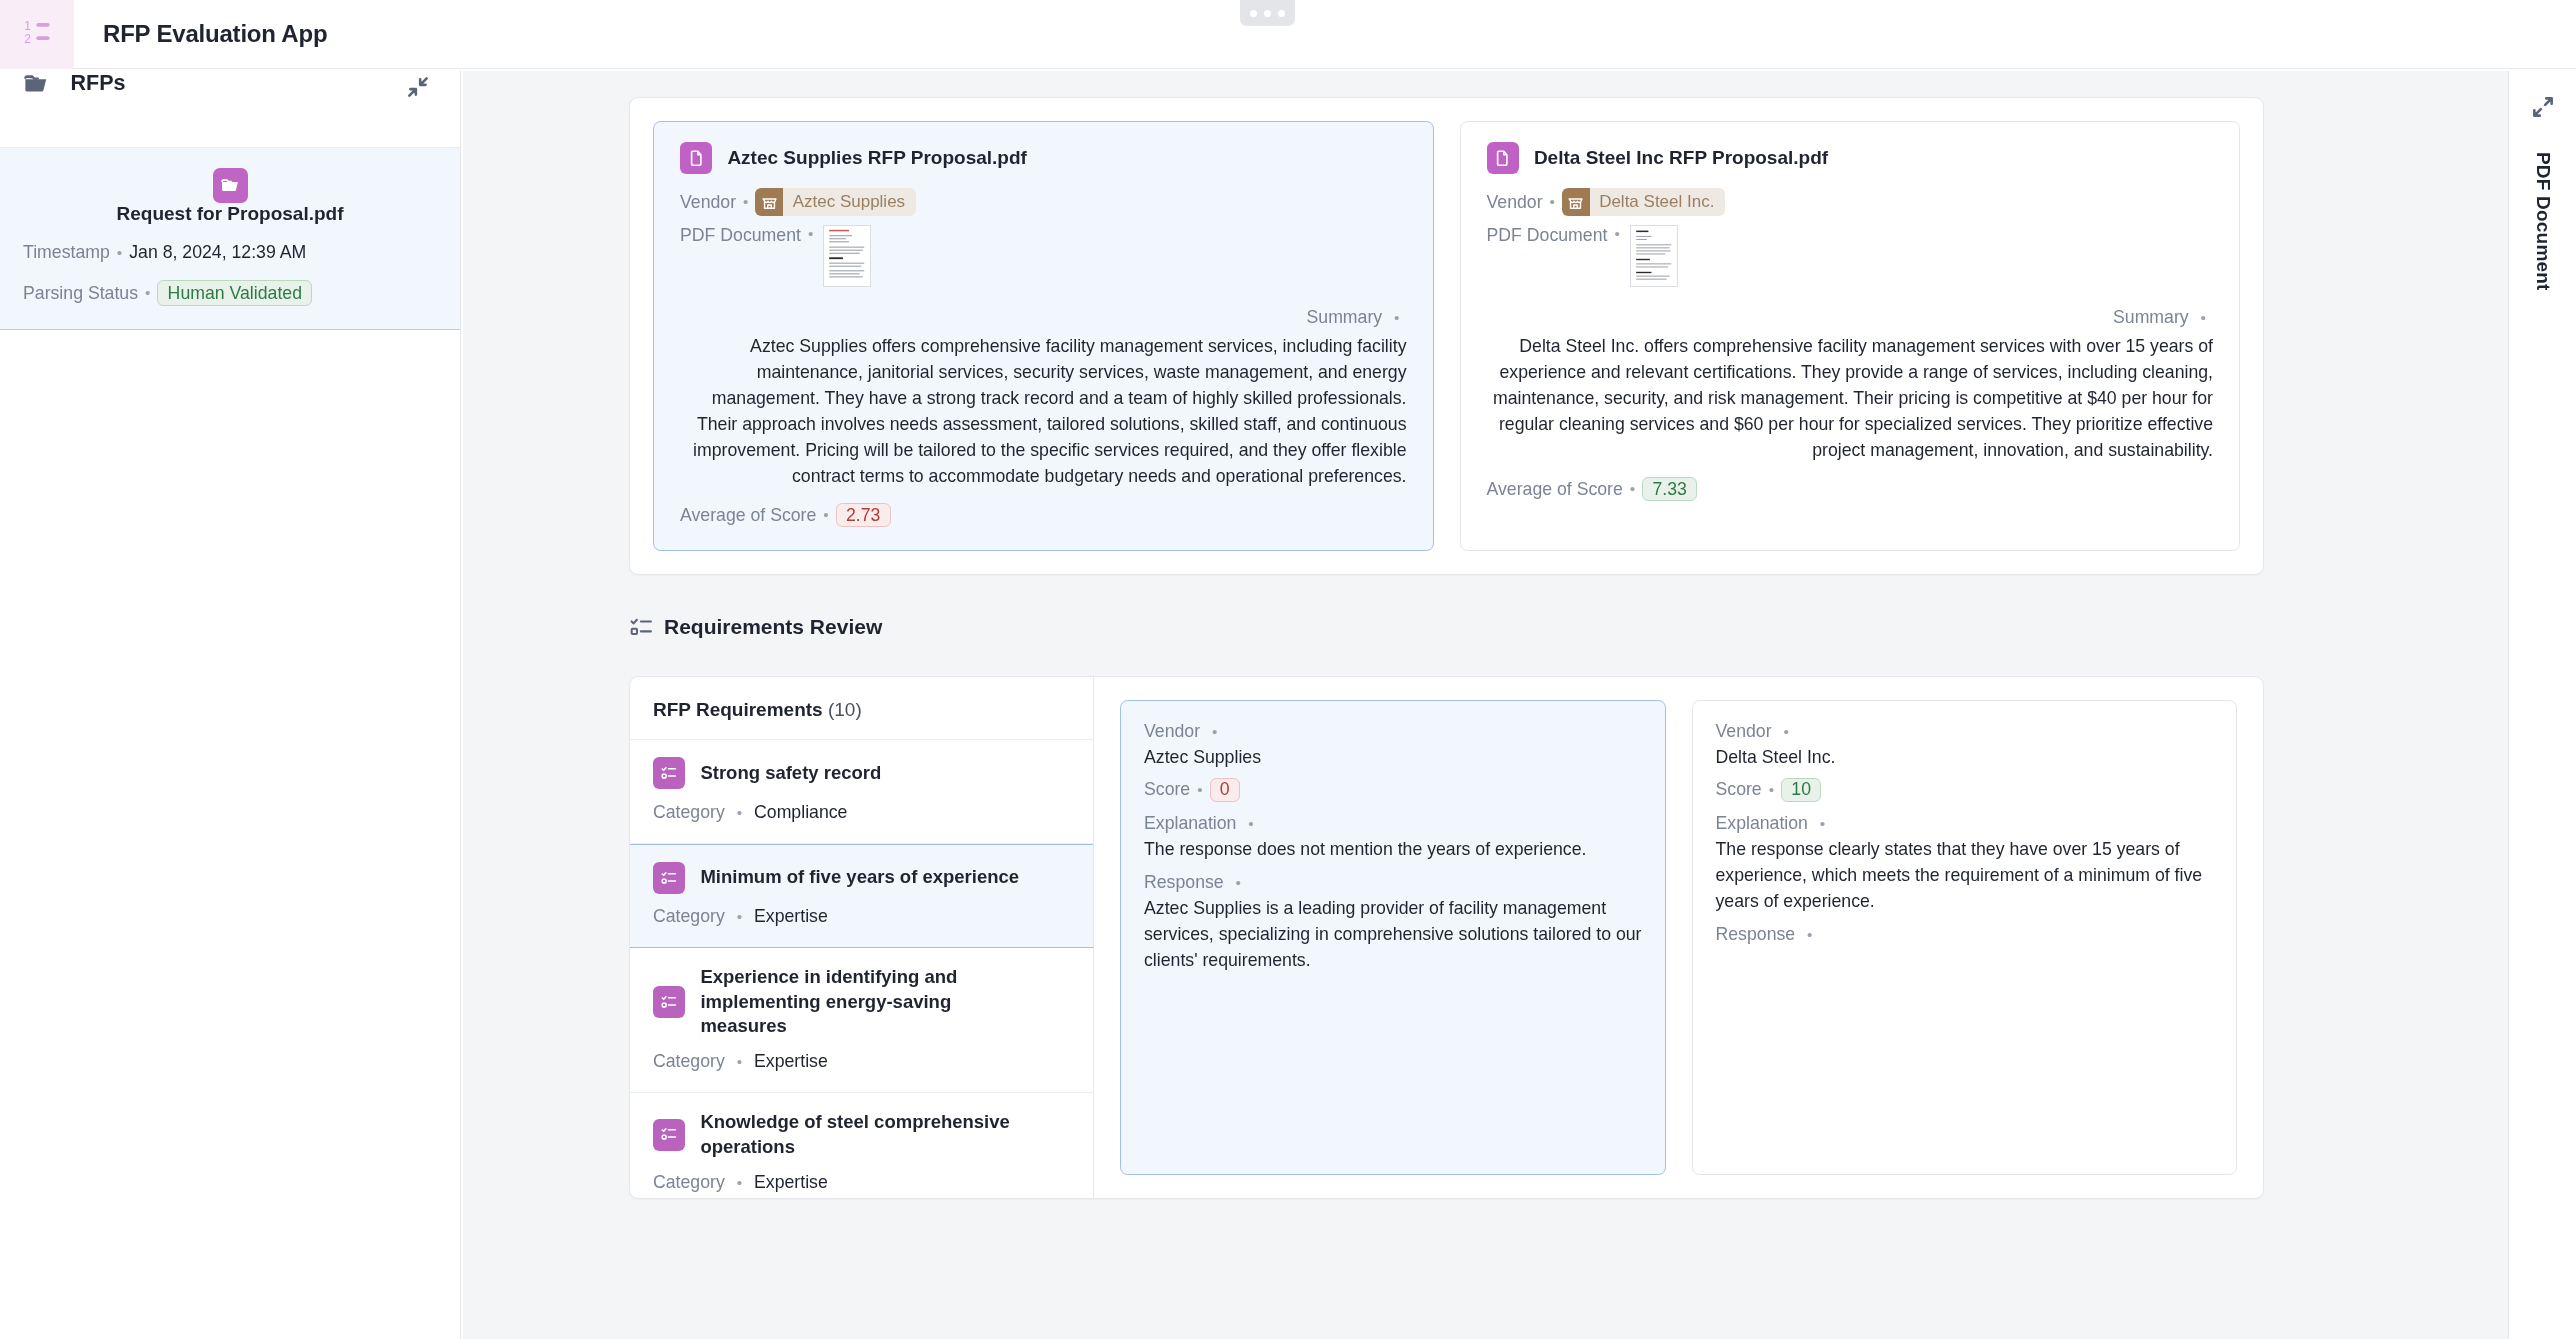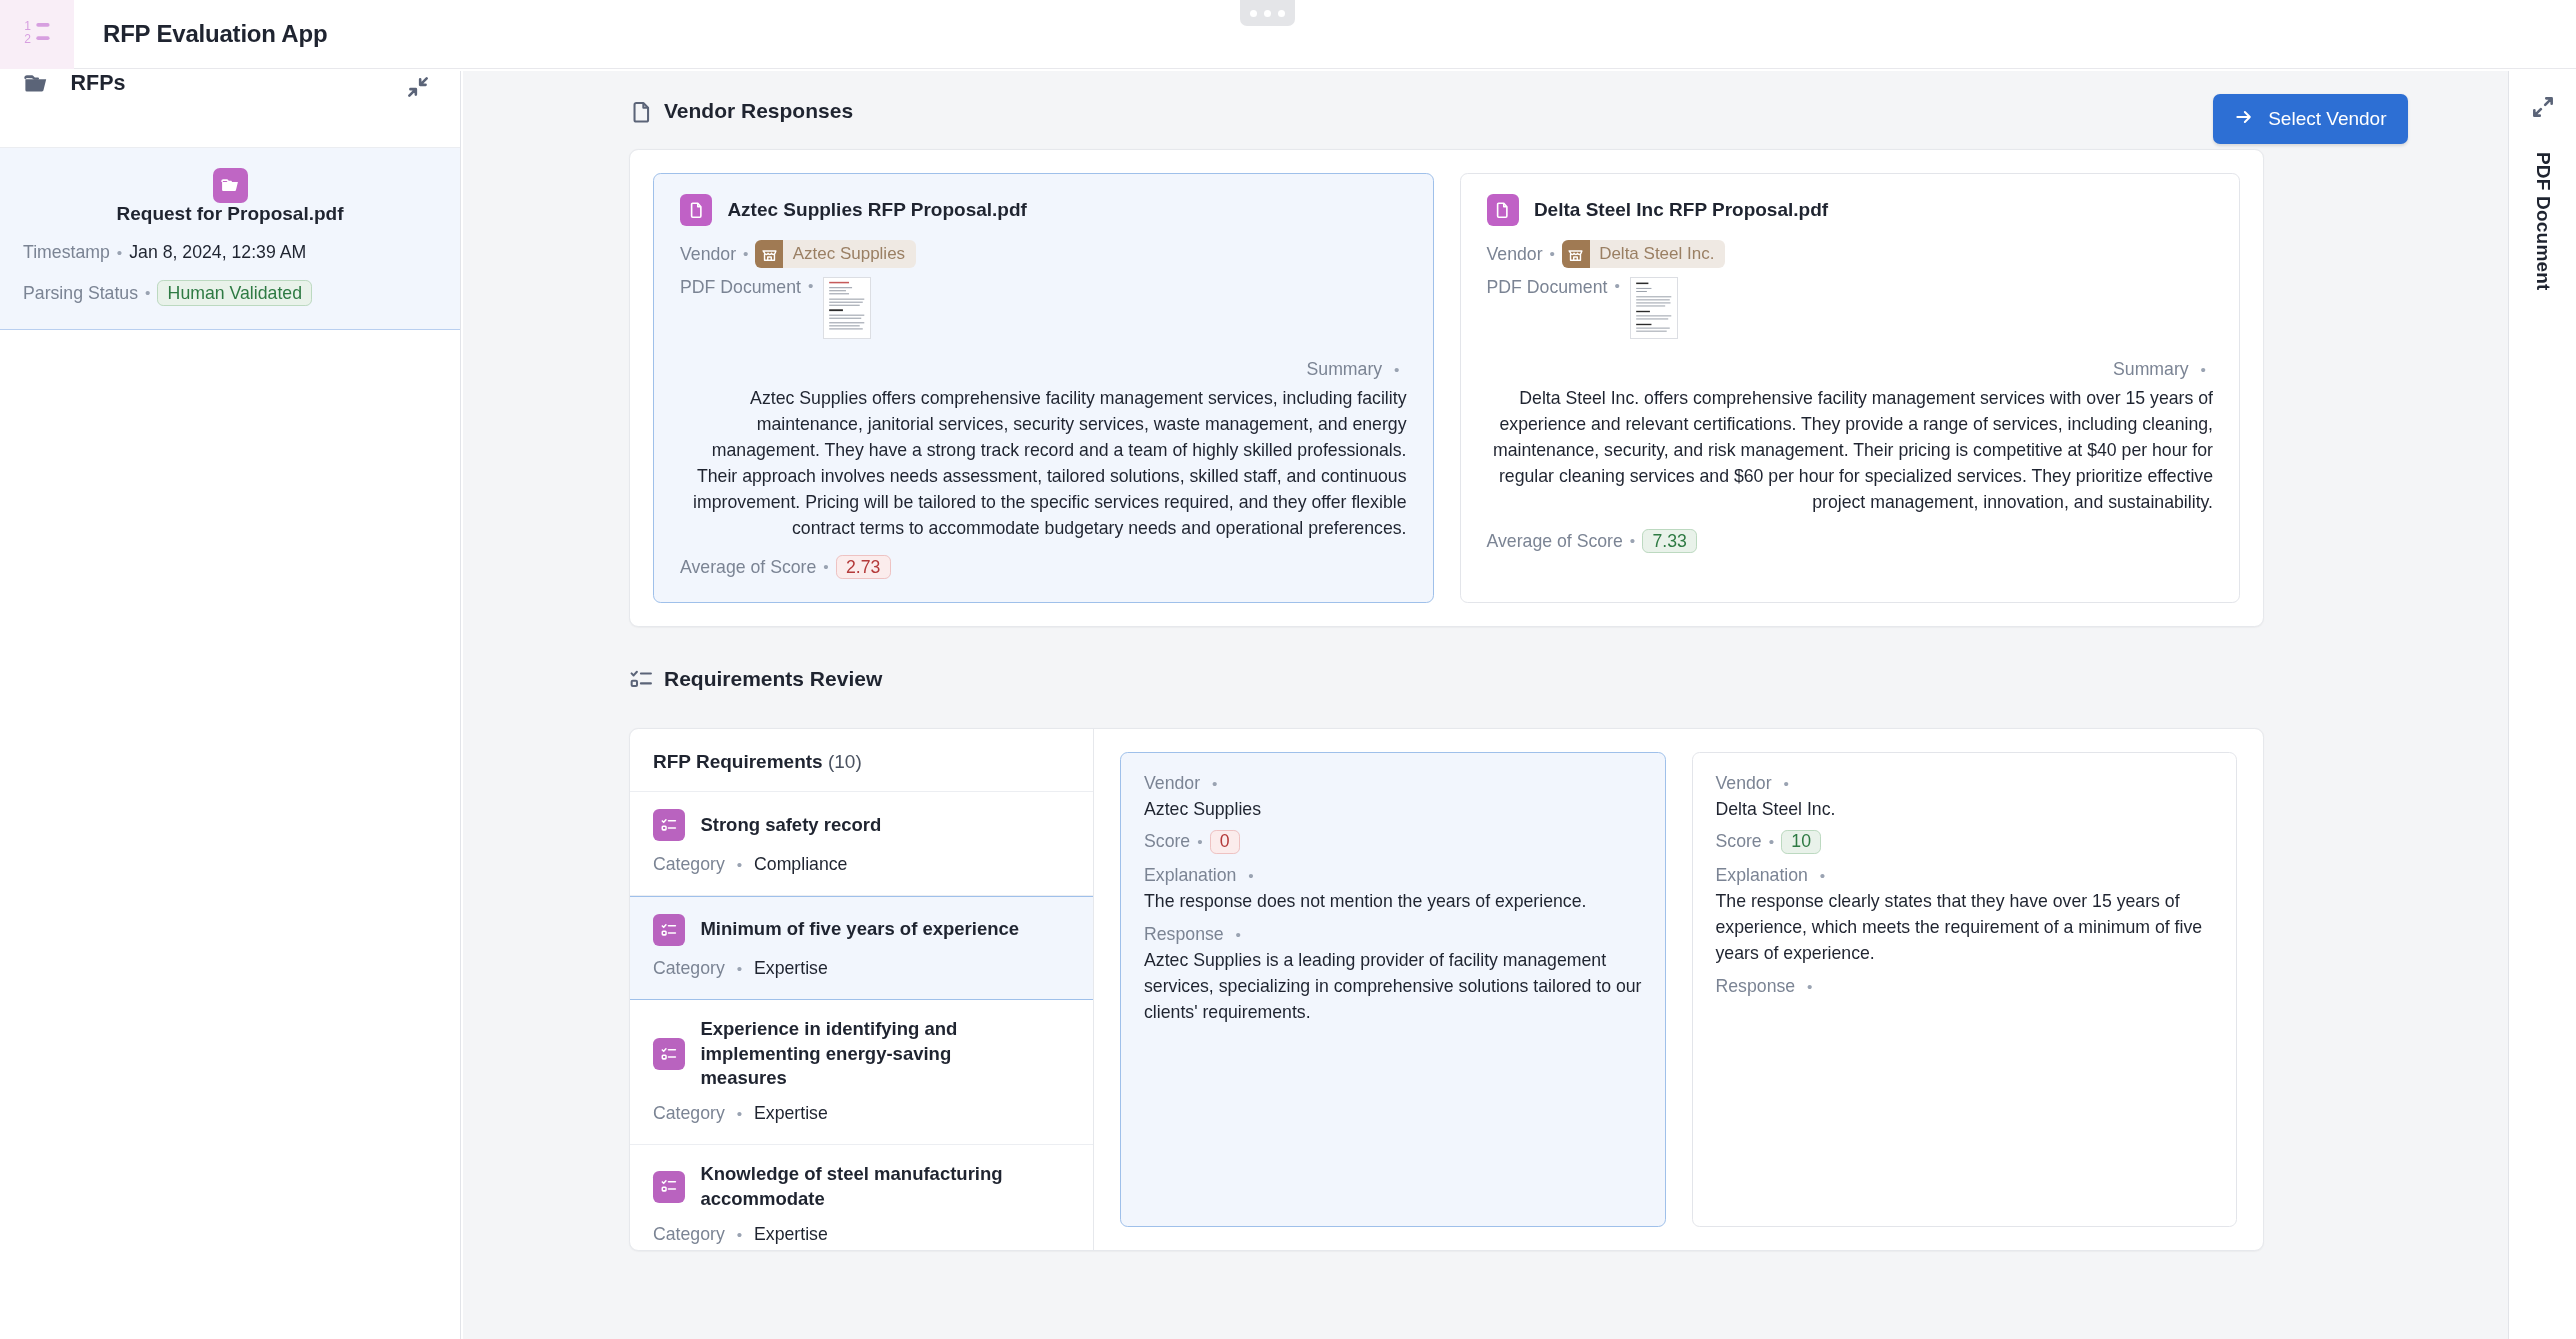--- a/index.html
+++ b/index.html
@@ -266,37 +266,20 @@
     <div class="meta-row">
       <span class="meta-key">Parsing Status</span>
       <span class="meta-dot">•</span>
       <span class="pill-green">Human Validated</span>
     </div>
   </div>
 </div>
 
 <div class="main">
 
-  <div class="section-head">
-    <span class="sh-ico">
-      <svg width="24.6" height="24.6" viewBox="0 0 24 24" fill="none" stroke="#5b6478" stroke-width="2" stroke-linejoin="round">
-        <path d="M14 3H7a1.6 1.6 0 0 0-1.6 1.6v14.8A1.6 1.6 0 0 0 7 21h10a1.6 1.6 0 0 0 1.6-1.6V7.6z"></path>
-        <path d="M14 3v4.6h4.6"></path>
-      </svg>
-    </span>
-    <span class="section-title">Vendor Responses</span>
-    <button class="select-vendor-btn">
-      <span>
-        <svg width="20" height="20" viewBox="0 0 24 24" fill="none" stroke="#ffffff" stroke-width="2.4" stroke-linecap="round" stroke-linejoin="round">
-          <path d="M4 12h15M13 6l6 6-6 6"></path>
-        </svg>
-      </span>
-      <span>Select Vendor</span>
-    </button>
-  </div>
 
   <div class="panel">
 
     <div class="vcard sel">
       <div class="vcard-title-row">
         <span class="doc-badge-ico">
           <svg width="18.5" height="18.5" viewBox="0 0 24 24" fill="none" stroke="#ffffff" stroke-width="2.1" stroke-linejoin="round">
             <path d="M14 3H7.4A1.4 1.4 0 0 0 6 4.4v15.2A1.4 1.4 0 0 0 7.4 21h9.2a1.4 1.4 0 0 0 1.4-1.4V7.4z"></path>
             <path d="M14 3v4.4h4"></path>
           </svg>
@@ -490,21 +473,21 @@
 
       <div class="req-item">
         <div class="req-item-title-row">
           <span class="req-ico">
             <svg width="18.5" height="18.5" viewBox="0 0 24 24" fill="none" stroke="#ffffff" stroke-width="2" stroke-linecap="round" stroke-linejoin="round">
               <path d="M3 6.4l1.8 1.8 2.9-3.2"></path>
               <rect x="3" y="13.2" width="4.8" height="4.8" rx="1"></rect>
               <path d="M11 6.2h9M11 15.6h9"></path>
             </svg>
           </span>
-          <span class="req-item-title" style="max-width:323px;">Knowledge of steel manufacturing accommodate</span>
+          <span class="req-item-title" style="max-width:323px;">Knowledge of steel comprehensive operations</span>
         </div>
         <div class="req-cat">
           <span class="field-key">Category</span>
           <span class="meta-dot">•</span>
           <span class="meta-val">Expertise</span>
         </div>
       </div>
     </div>
 
     <div class="resp-wrap">

